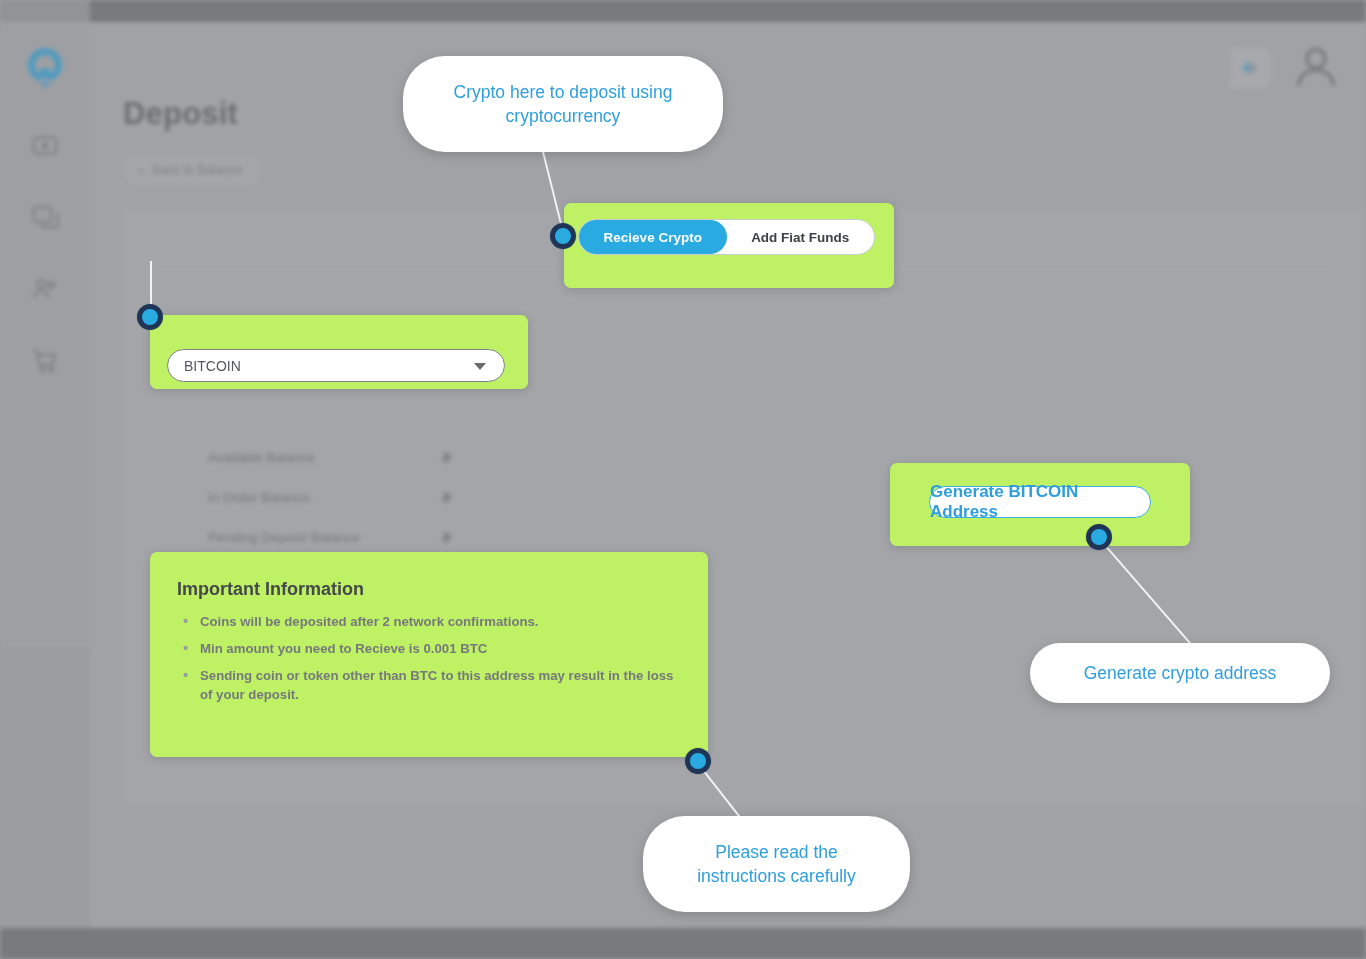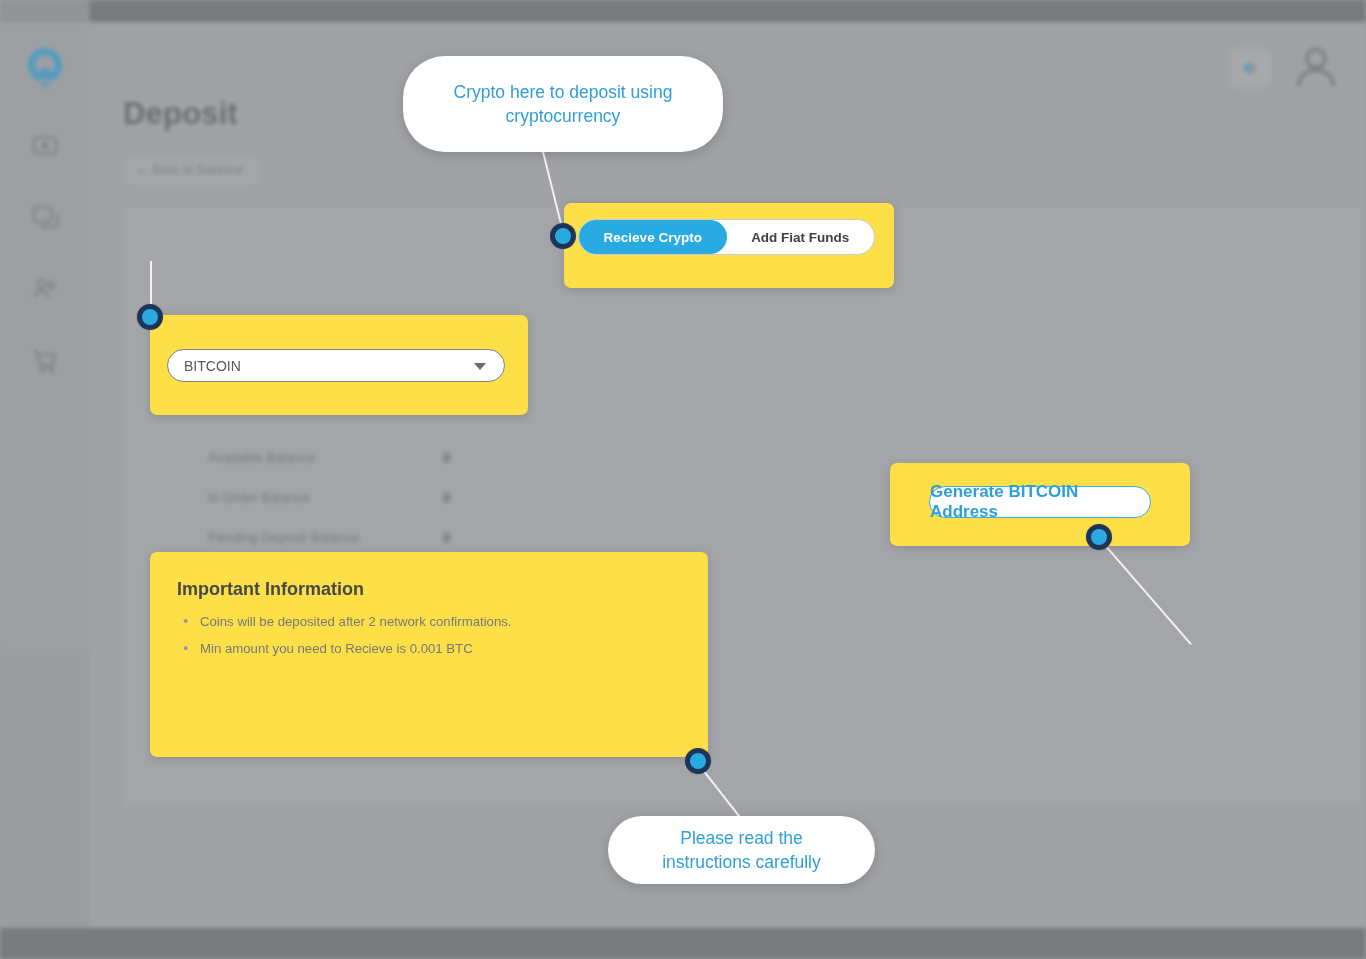--- a/index.html
+++ b/index.html
@@ -83,60 +83,60 @@
     display: flex; align-items: center;
     height: 40px; font-size: 13.5px; color: #5c5e62;
   }
   .bal-label { width: 235px; }
   .bal-value { font-weight: 700; color: #3e4044; }
 
   
   .overlay { position: absolute; inset: 0; }
 
   .spot {
-    position: absolute; background: #fde047;
+    position: absolute; background: #bef264;
     border-radius: 7px; box-shadow: 0 2px 10px rgba(0,0,0,.14);
   }
 
   
   #spot-tabs { left: 564px; top: 203px; width: 330px; height: 85px; }
   .tab-group {
     position: absolute; left: 14px; top: 16px;
     width: 297px; height: 36px;
     border: 1px solid #c9ccd1; border-radius: 18px;
     display: flex; align-items: stretch; background: #fff;
   }
   .tab {
     flex: 1; display: flex; align-items: center; justify-content: center;
     font-size: 13.5px; border-radius: 18px; cursor: pointer;
   }
   .tab.active { background: #29abe2; color: #fff; font-weight: 700; }
   .tab.inactive { color: #3e4044; font-weight: 700; }
 
   
-  #spot-select { left: 150px; top: 315px; width: 378px; height: 100px; }
+  #spot-select { left: 150px; top: 315px; width: 378px; height: 74px; }
   .crypto-select {
     position: absolute; left: 17px; top: 34px; width: 338px; height: 33px;
     border: 1px solid #7e8084; border-radius: 17px;
     display: flex; align-items: center; padding: 0 16px;
     font-size: 14px; color: #55575b; background: #fff;
   }
   .crypto-select .caret {
     position: absolute; right: 18px; top: 13px;
     width: 0; height: 0; border-left: 6px solid transparent;
     border-right: 6px solid transparent; border-top: 7px solid #6a6c70;
   }
 
   
   #spot-info { left: 150px; top: 552px; width: 558px; height: 205px; }
   .info-title {
     position: absolute; left: 27px; top: 27px;
     font-size: 18px; font-weight: 700; color: #46484c;
   }
-  .info-list { position: absolute; left: 28px; top: 60px; width: 510px; }
+  .info-list { position: absolute; left: 28px; top: 60px; width: 510px; font-weight: bold; }
   .info-list li {
     list-style: none; position: relative; padding-left: 22px;
     font-size: 13.2px; line-height: 19px; color: #76787c; margin-bottom: 8px;
   }
   .info-list li::before {
     content: "•"; position: absolute; left: 5px; top: -1px;
     font-size: 15px; color: #9a9ca0;
   }
 
   
@@ -152,21 +152,21 @@
   .callout {
     position: absolute; background: #fff; border-radius: 42px;
     box-shadow: 0 3px 12px rgba(0,0,0,.17);
     color: #2f9fdc; font-size: 17.5px; line-height: 24px;
     display: flex; align-items: center; justify-content: center;
     text-align: center; padding: 0 26px;
   }
   #callout-deposit  { left: 403px; top: 56px;  width: 320px; height: 96px; }
   #callout-select   { left: 50px;  top: 192px; width: 243px; height: 75px; }
   #callout-generate { left: 1030px;top: 643px; width: 300px; height: 60px; }
-  #callout-read     { left: 608px; top: 816px; width: 267px; height: 68px; }
+  #callout-read     { left: 643px; top: 816px; width: 267px; height: 96px; }
 
   
   .connector { position: absolute; background: #f2f2f2; transform-origin: 0 0; height: 1.6px; }
   .dot {
     position: absolute; width: 26px; height: 26px; border-radius: 50%;
     background: #29abe2; border: 5px solid #1f3557; box-shadow: 0 0 0 1px rgba(0,0,0,.05);
   }
 </style>
 </head>
 <body>
@@ -278,27 +278,29 @@
       <span>BITCOIN</span>
       <span class="caret"></span>
     </div>
   </div>
 
   <div class="spot" id="spot-info">
     <div class="info-title">Important Information</div>
     <ul class="info-list">
       <li>Coins will be deposited after 2 network confirmations.</li>
       <li>Min amount you need to Recieve is 0.001 BTC</li>
+      <li>Sending coin or token other than BTC to this address may result in the loss of your deposit.</li>
     </ul>
   </div>
 
   <div class="spot" id="spot-generate">
     <div class="generate-btn">Generate BITCOIN Address</div>
   </div>
 
   <div class="callout" id="callout-deposit">Crypto here to deposit using cryptocurrency</div>
+  <div class="callout" id="callout-generate">Generate crypto address</div>
   <div class="callout" id="callout-read">Please read the instructions carefully</div>
 
   <div class="dot" style="left:550px;top:223px;"></div>
   <div class="dot" style="left:137px;top:304px;"></div>
   <div class="dot" style="left:1086px;top:524px;"></div>
   <div class="dot" style="left:685px;top:748px;"></div>
 </div>
 
 </body></html>

